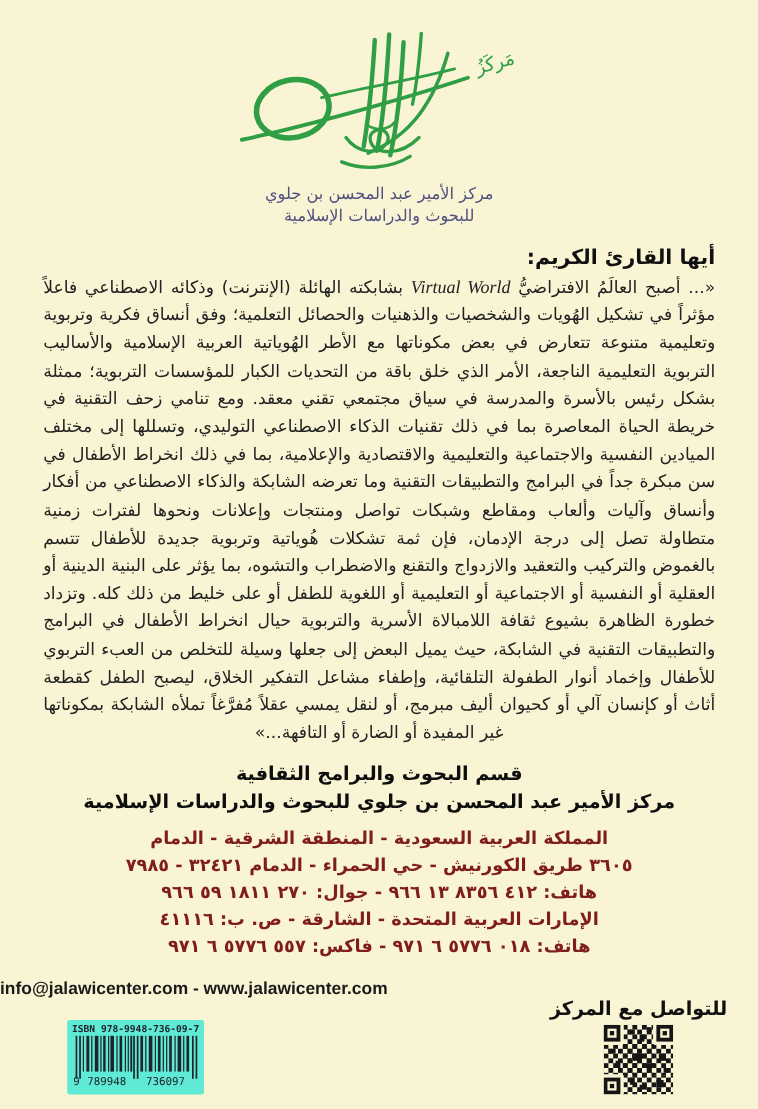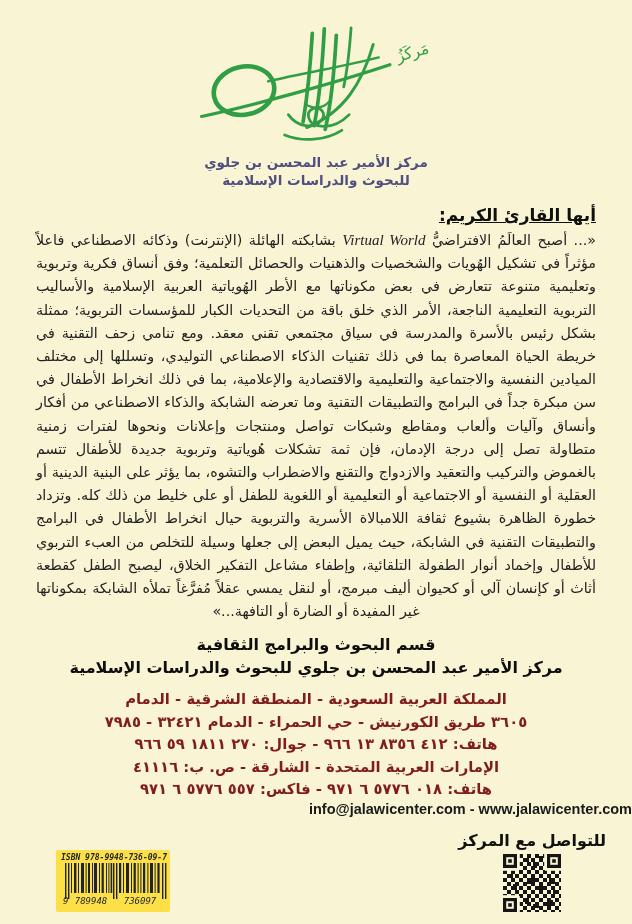--- a/index.html
+++ b/index.html
@@ -12,31 +12,30 @@
     position:relative;
   }
   .cover{position:relative;width:632px;height:924px;}
 
   
   .logo-wrap{padding-top:26px;text-align:center;}
   .tughra{display:block;margin:0 auto;width:252px;height:120px;}
   .logo-caption{
     margin-top:8px;
     color:#4f4f80;
-    font-weight:bold;
+    font-weight:normal;
     font-size:13.5px;
     line-height:17.5px;
   }
 
   
   .greeting{
     margin:16px 36px 4px 36px;
     font-size:17px;font-weight:bold;color:#101010;
     text-align:right;
-    text-decoration:underline;
   }
   .body-text{
     margin:2px 36px 0 36px;
     font-size:14.3px;
     line-height:23.2px;
     text-align:justify;
     text-align-last:center;
     color:#222;
   }
   .latin-inline{
@@ -50,36 +49,36 @@
     margin-top:10px;text-align:center;
     font-weight:bold;font-size:16px;line-height:23px;color:#0e0e0e;
   }
 
   
   .contact{
     margin-top:9px;text-align:center;
     font-weight:bold;font-size:14.8px;line-height:22.4px;color:#7f1d1d;
   }
   .contact-web{
-    margin-top:1px;text-align:right;direction:ltr;
+    margin-top:16px;text-align:left;direction:ltr;
     font-family:"Liberation Sans", sans-serif;
     font-weight:bold;font-size:14.5px;color:#1a1a1a;
   }
 
   
   .bottom-row{
     position:absolute;left:0;right:0;bottom:12px;
     display:flex;justify-content:space-between;align-items:flex-end;
     padding:0 26px 0 56px;
     direction:ltr;
   }
   .barcode-box{
-    width:114px;height:62px;background:#fde047;border-radius:2px;
-    display:flex;flex-direction:column;align-items:flex-end;
-    padding:3px 3px 2px 3px;box-sizing:border-box;direction:ltr;font-style:italic;
+    width:114px;height:62px;background:#5eead4;border-radius:2px;
+    display:flex;flex-direction:column;align-items:center;
+    padding:3px 3px 2px 3px;box-sizing:border-box;direction:ltr;
   }
   .isbn-label{
     font-family:"DejaVu Sans Mono", monospace;
     font-size:8px;font-weight:bold;color:#20242c;letter-spacing:0px;
     white-space:nowrap;
   }
   .barcode-svg{display:block;margin-top:1px;}
   .qr-block{text-align:center;direction:rtl;}
   .qr-label{
     font-weight:bold;font-size:16px;color:#101010;margin-bottom:4px;

